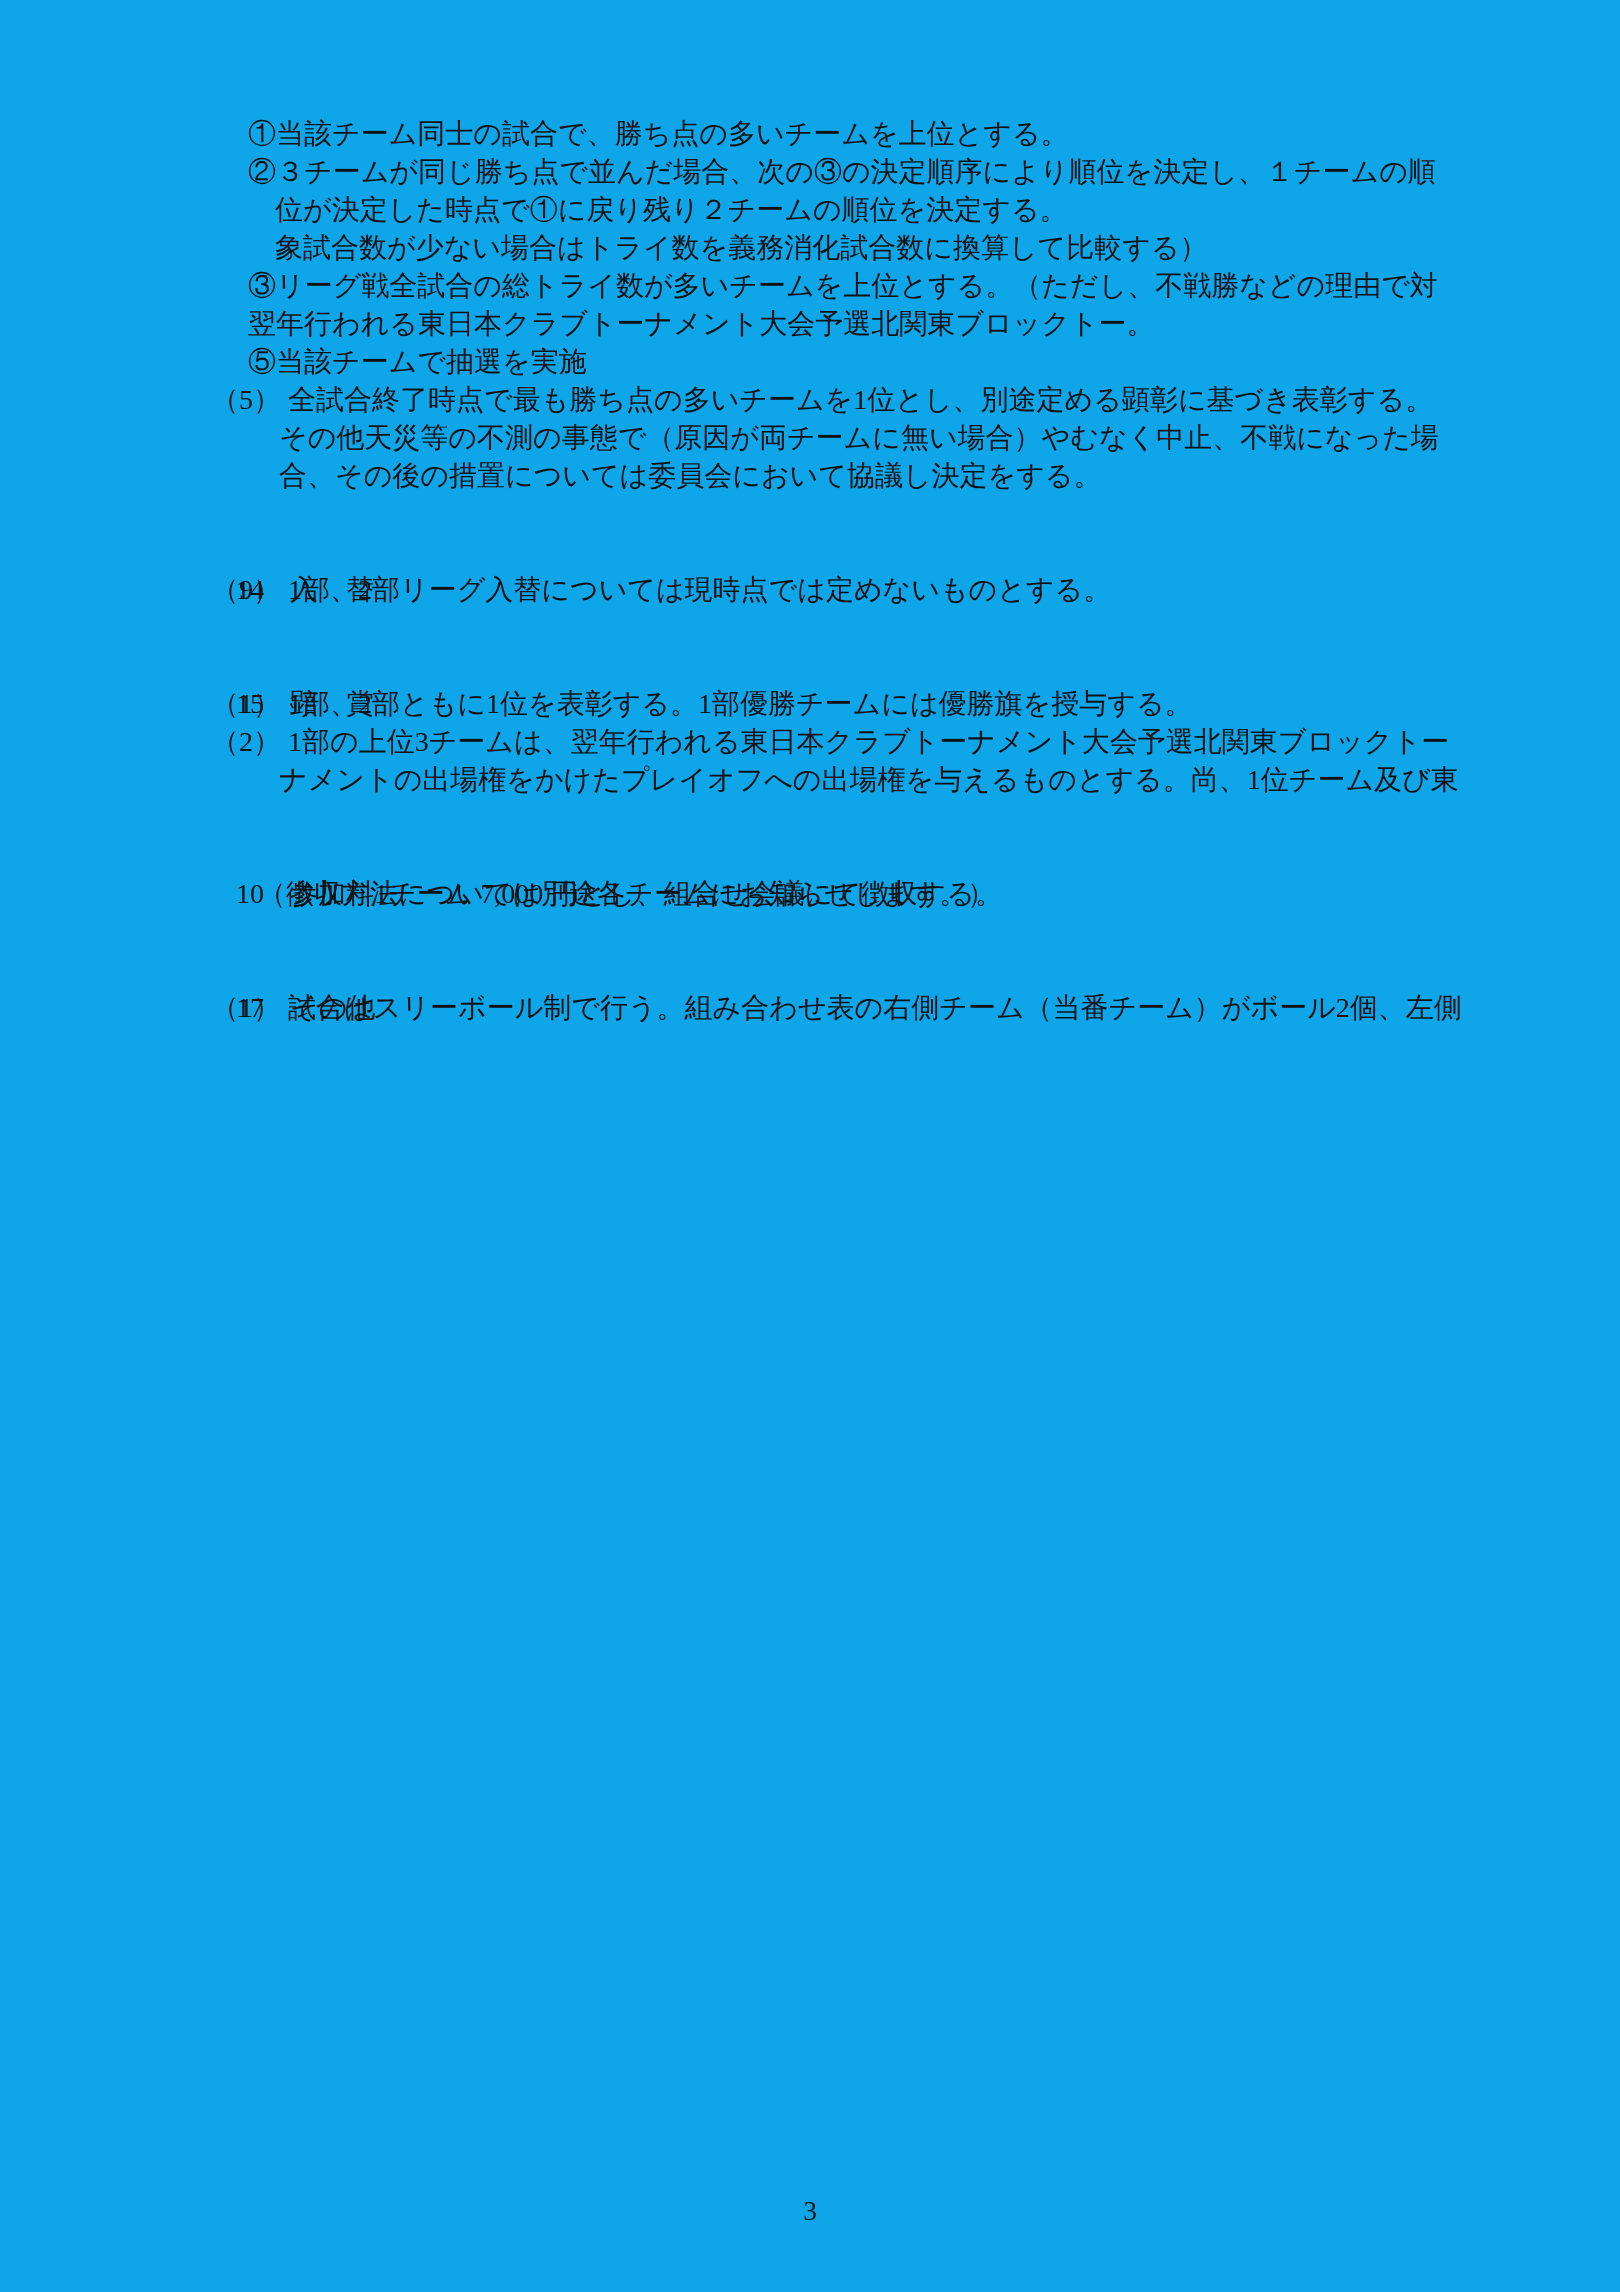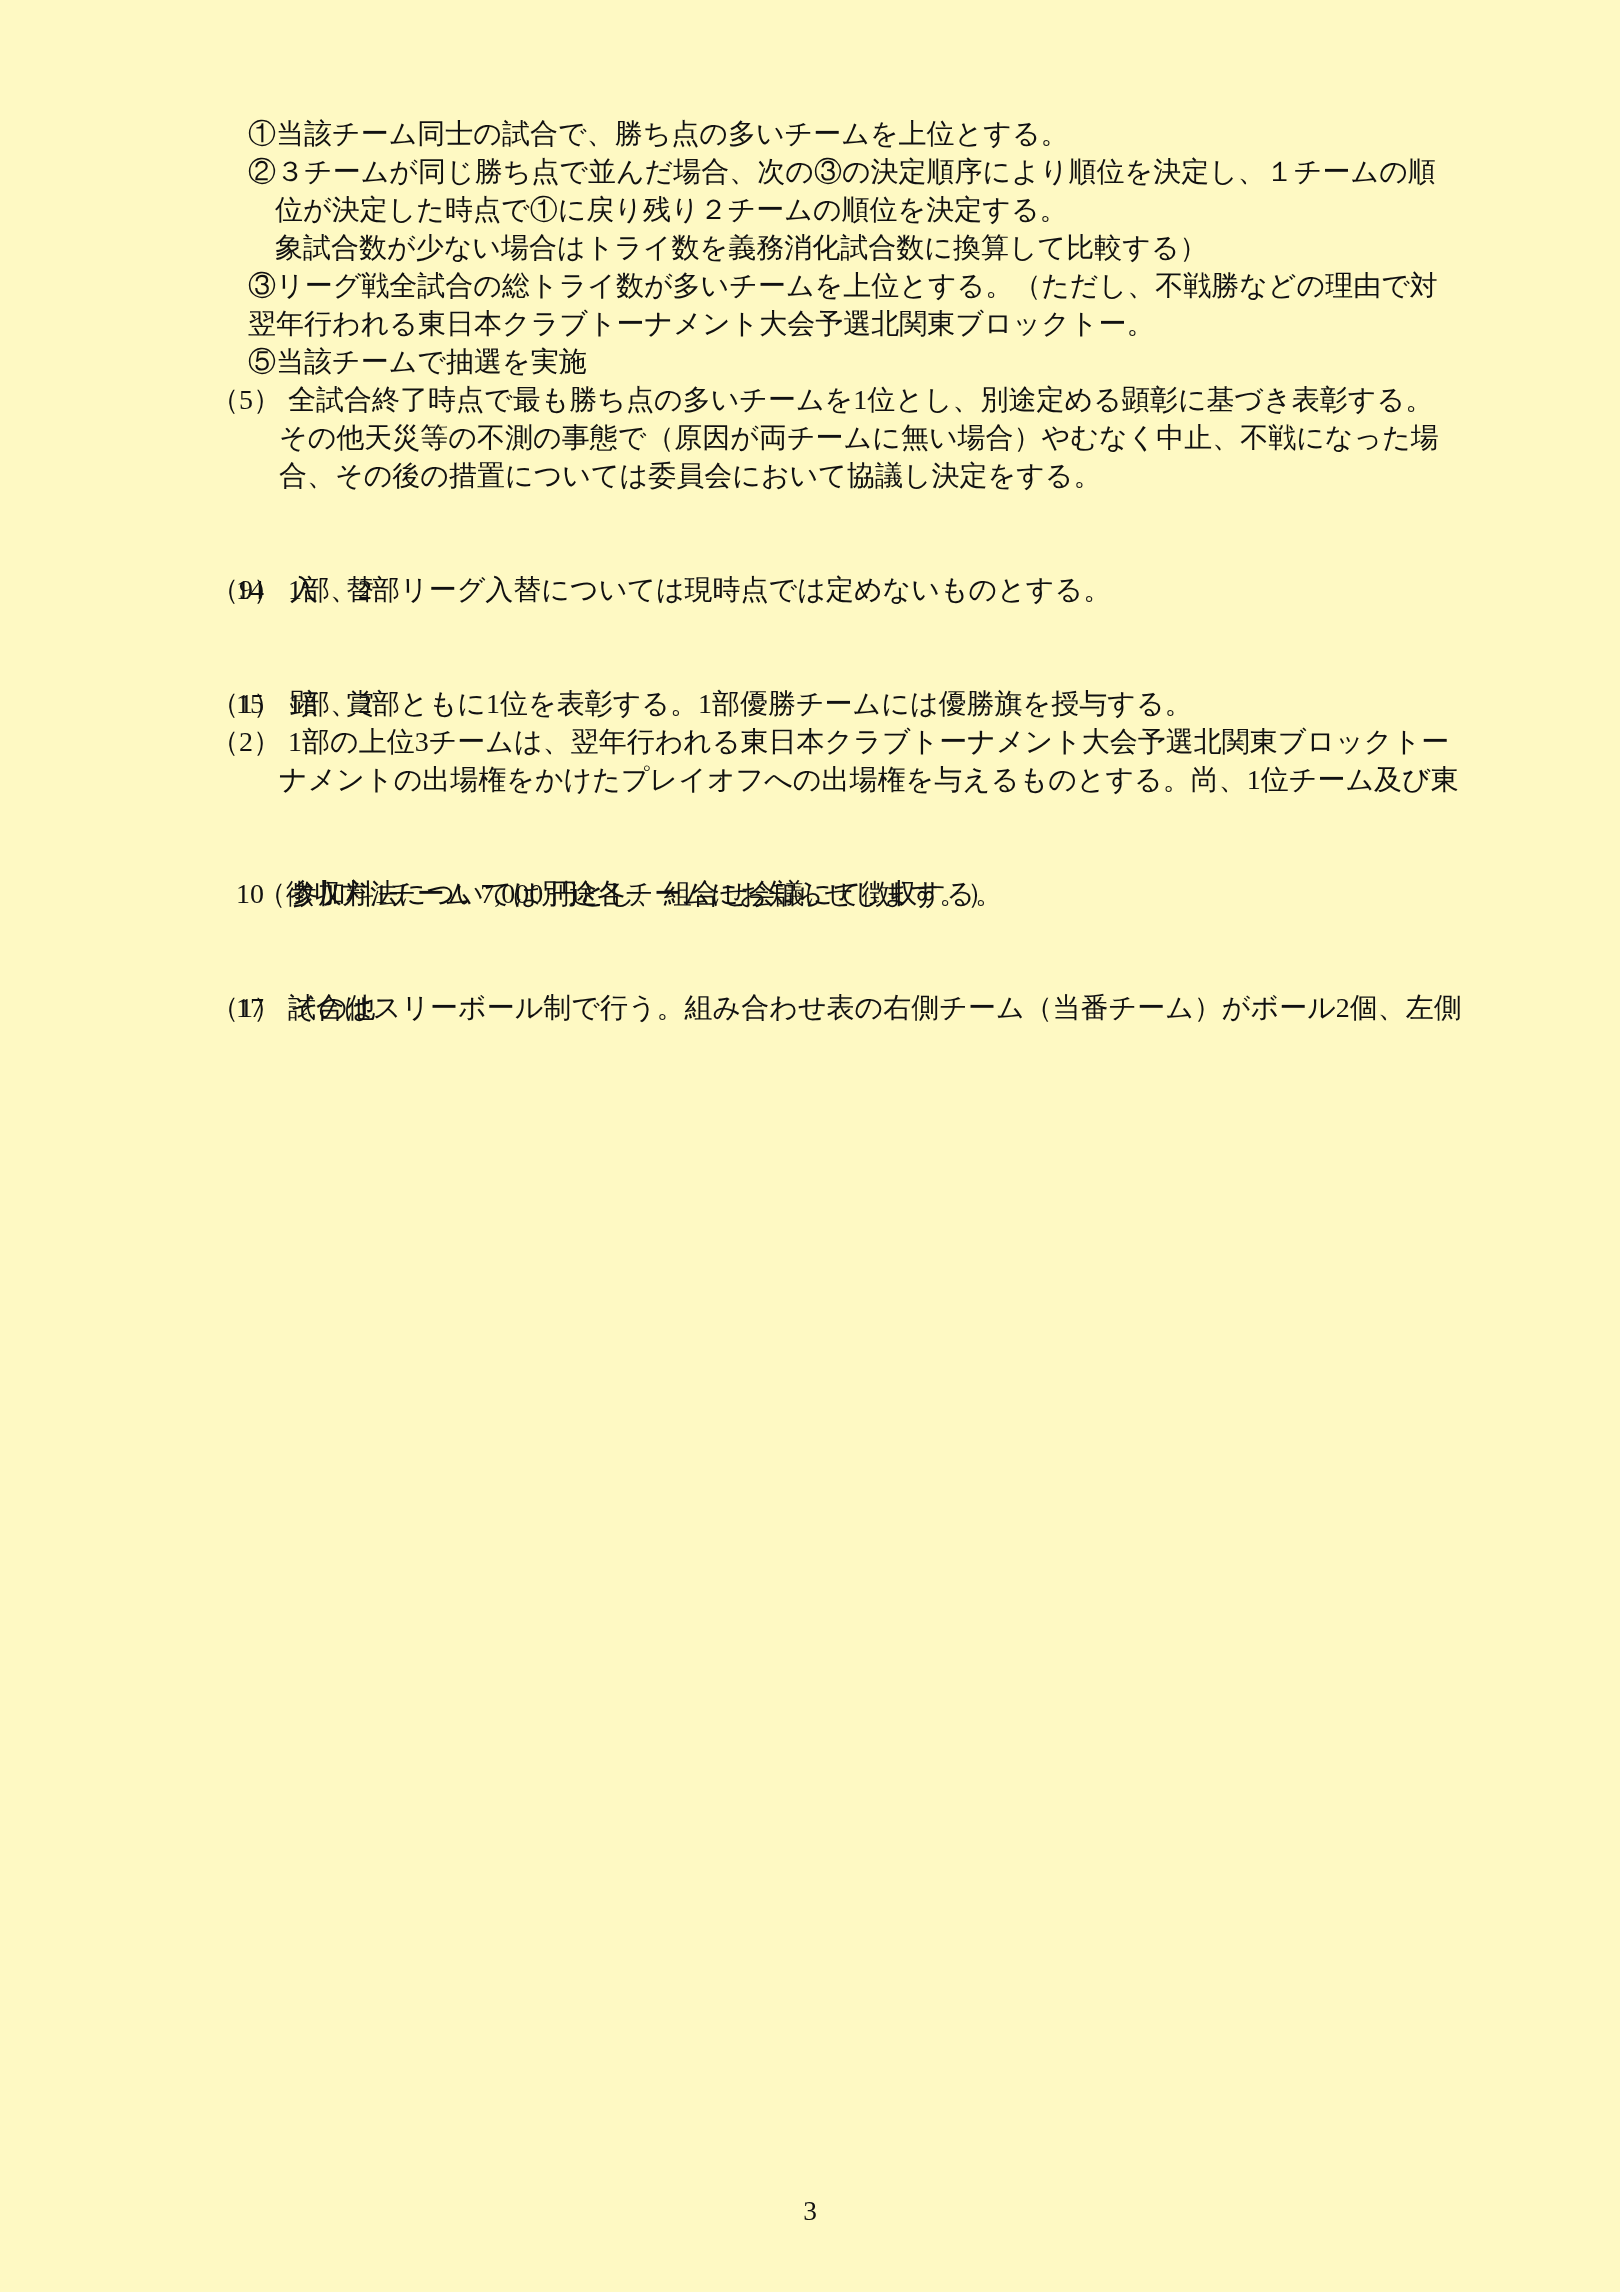--- a/index.html
+++ b/index.html
@@ -4,21 +4,21 @@
 <style>
   html, body {
     margin: 0;
     padding: 0;
     background: #ffffff;
   }
   .page {
     position: relative;
     width: 1620px;
     height: 2293px;
-    background: #fef9c3;
+    background: #0ea5e9;
     color: #111111;
     font-family: "Liberation Serif", "DejaVu Serif", serif;
     font-size: 28px;
     overflow: hidden;
   }
   .content {
     position: absolute;
     top: 115px;
     left: 0;
     right: 0;

